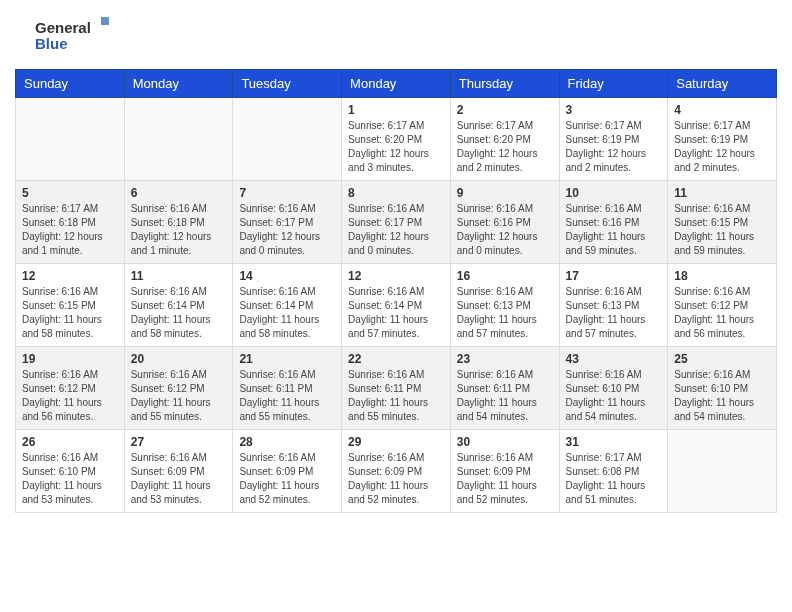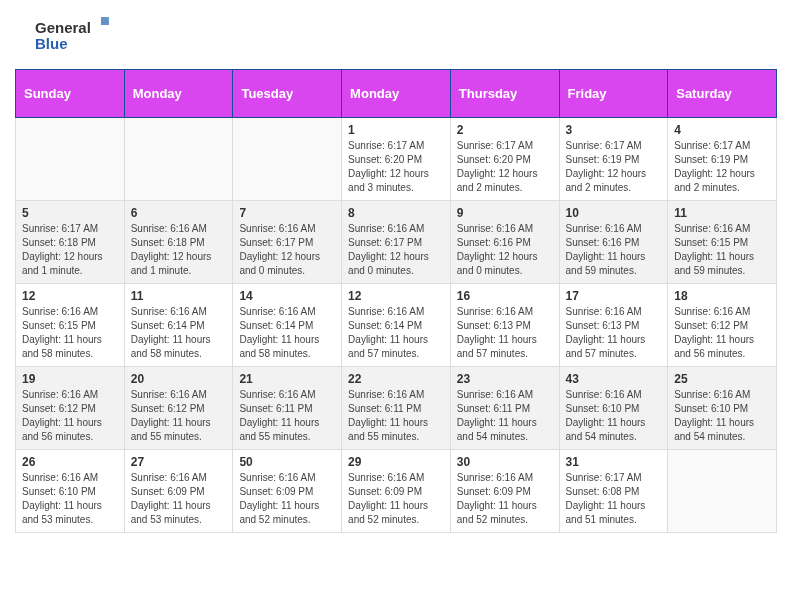--- a/index.html
+++ b/index.html
@@ -33,26 +33,26 @@
     .location-title {
       font-size: 14px;
       color: #555;
     }
     .calendar {
       width: 100%;
       border-collapse: collapse;
       border: 1px solid #ccc;
     }
     .calendar th {
-      background-color: #d946ef;
+      background-color: #1d4ed8;
       color: #fff;
       text-align: left;
-      padding: 16px 8px;
+      padding: 6px 8px;
       font-size: 13px;
-      font-weight: bold;
+      font-weight: normal;
       border: 1px solid #1a4a9a;
     }
     .calendar td {
       vertical-align: top;
       padding: 5px 6px;
       font-size: 10.5px;
       color: #333;
       border: 1px solid #ddd;
       width: 108px;
       min-height: 80px;
@@ -223,21 +223,21 @@
       <tr>
         <td>
           <div class="day-number">26</div>
           <div class="day-info">Sunrise: 6:16 AM<br>Sunset: 6:10 PM<br>Daylight: 11 hours and 53 minutes.</div>
         </td>
         <td>
           <div class="day-number">27</div>
           <div class="day-info">Sunrise: 6:16 AM<br>Sunset: 6:09 PM<br>Daylight: 11 hours and 53 minutes.</div>
         </td>
         <td>
-          <div class="day-number">50</div>
+          <div class="day-number">28</div>
           <div class="day-info">Sunrise: 6:16 AM<br>Sunset: 6:09 PM<br>Daylight: 11 hours and 52 minutes.</div>
         </td>
         <td>
           <div class="day-number">29</div>
           <div class="day-info">Sunrise: 6:16 AM<br>Sunset: 6:09 PM<br>Daylight: 11 hours and 52 minutes.</div>
         </td>
         <td>
           <div class="day-number">30</div>
           <div class="day-info">Sunrise: 6:16 AM<br>Sunset: 6:09 PM<br>Daylight: 11 hours and 52 minutes.</div>
         </td>

